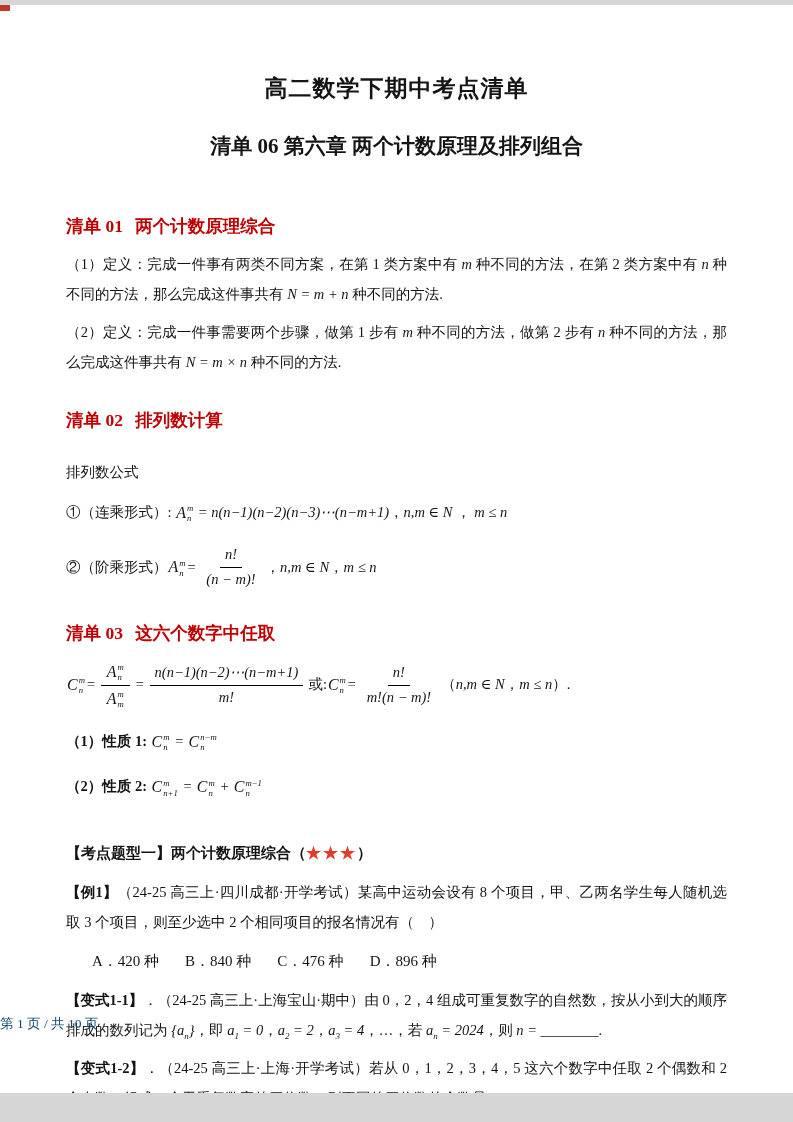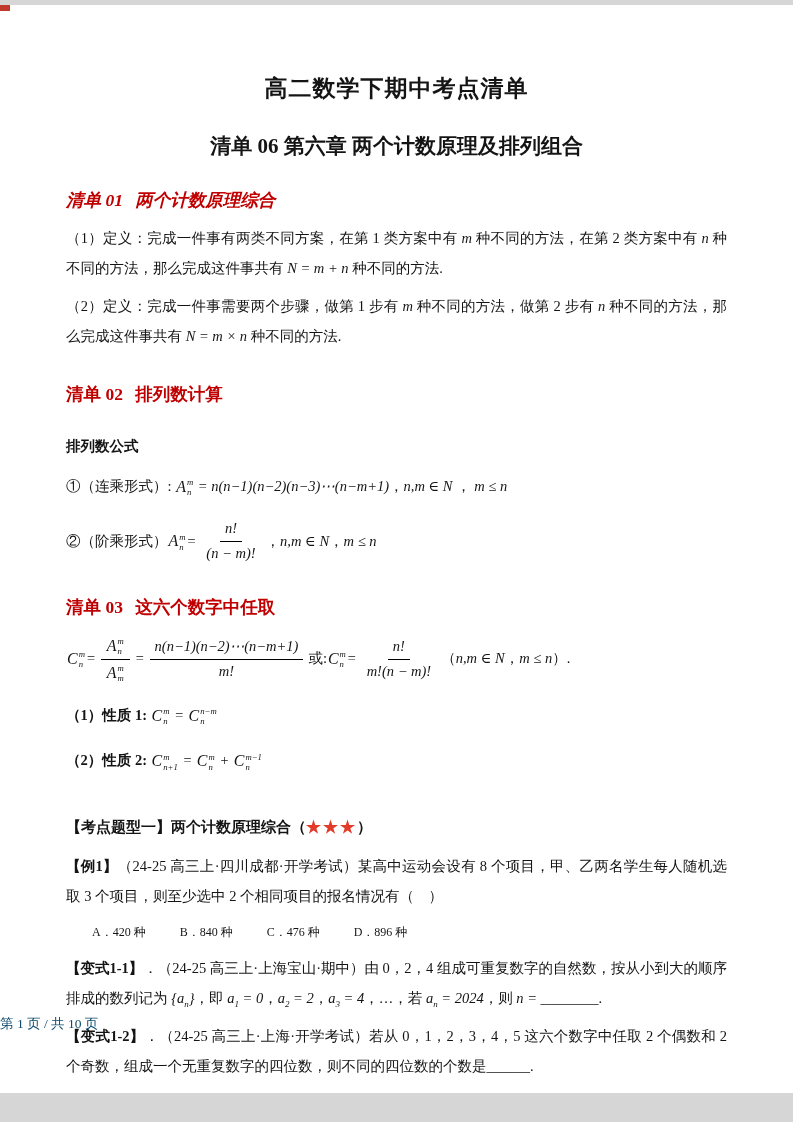--- a/index.html
+++ b/index.html
@@ -13,39 +13,39 @@
   }
   .page {
     width:793px; height:1088px; margin:5px 0 0 0;
     background:#ffffff; position:relative;
     padding:52px 66px 90px 66px; overflow:hidden;
   }
   .corner-mark { position:absolute; top:0; left:0; width:10px; height:6px; background:#c0392b; }
   h1.doc-title { text-align:center; font-size:23px; font-weight:bold; margin:16px 0 0; letter-spacing:1px; }
   h2.doc-subtitle { text-align:center; font-size:21px; font-weight:bold; margin:28px 0 0; }
   h3.sec { color:var(--accent); font-size:17.5px; font-weight:bold; margin:30px 0 12px; }
-  h3.sec.first { margin-top:28px;font-style:italic; }
+  h3.sec.first { margin-top:54px; }
   h3.sec .sec-num { margin-right:8px; }
   p { font-size:14.5px; line-height:2.05; margin:9px 0; }
   p.body { text-align:justify; }
-  p.label { font-weight:bold; margin-top:26px; }
+  p.label { font-weight:normal; margin-top:26px; }
   .formula { display:flex; align-items:center; flex-wrap:wrap; margin:15px 0; }
   .prop { margin:13px 0; }
   .bseg { font-weight:bold; }
   .star { color:var(--star); font-weight:bold; letter-spacing:2px; font-size:15px; }
   .mi { font-family:"Liberation Serif","DejaVu Serif",serif; font-style:italic; }
   .mvar sub, sub.ssub { font-size:0.62em; font-style:italic; }
   .mss { display:inline-flex; align-items:center; vertical-align:middle; margin:0 1px; }
   .mss .base { font-style:italic; font-size:1.1em; }
   .mss .stack { display:inline-flex; flex-direction:column; align-items:flex-start; font-size:0.6em; line-height:1.15; margin-left:1px; }
   .frac { display:inline-flex; flex-direction:column; align-items:center; vertical-align:middle; margin:0 5px; }
   .frac .fnum { display:block; border-bottom:1.2px solid #000; padding:0 5px 1px; line-height:1.5; text-align:center; }
   .frac .fden { display:block; padding:1px 5px 0; line-height:1.5; text-align:center; }
   .topic { margin-top:34px; font-size:15px; }
-  .options { display:flex; column-gap:34px; padding-left:26px; font-size:12px; }
+  .options { display:flex; column-gap:26px; padding-left:26px; font-size:15px; }
   footer.page-footer { position:absolute; left:0; right:0; bottom:60px; text-align:left; font-size:13.5px; color:#0c4a6e; }
 </style>
 </head>
 <body>
 
 <div class="page">
   <div class="corner-mark"></div>
 
   <h1 class="doc-title">高二数学下期中考点清单</h1>
   <h2 class="doc-subtitle">清单 06 第六章 两个计数原理及排列组合</h2>

